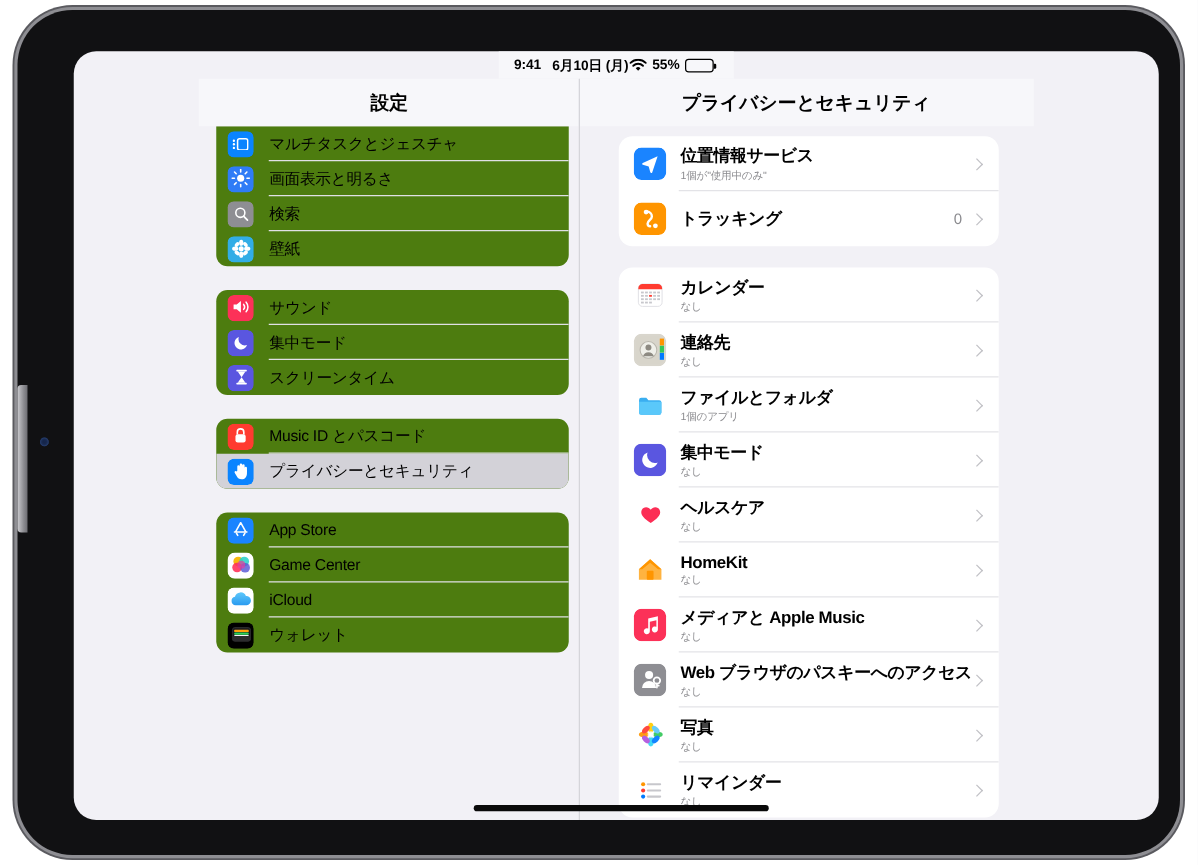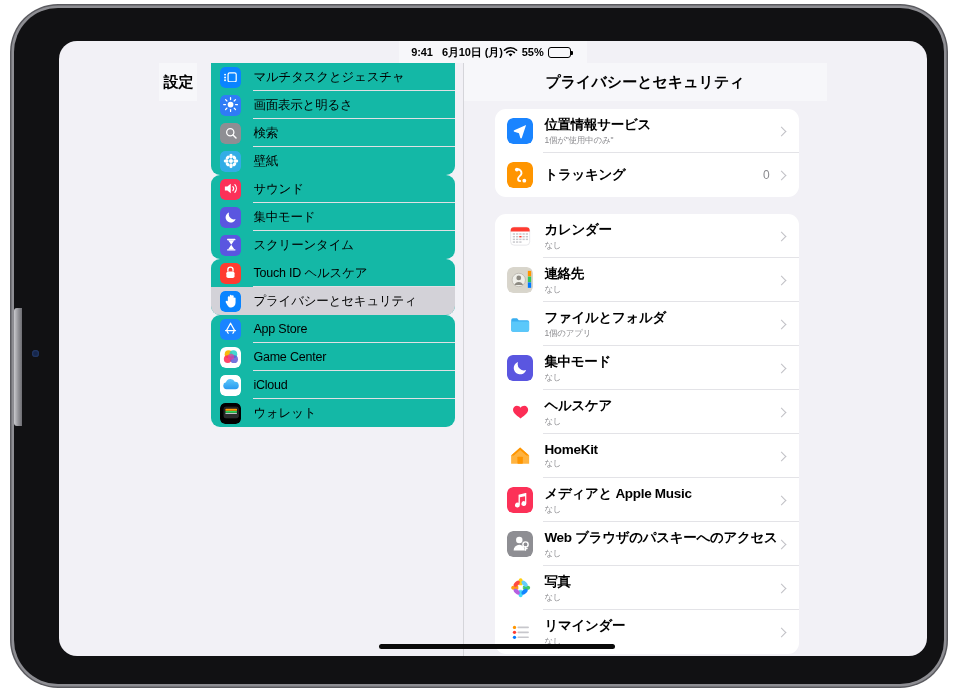--- a/index.html
+++ b/index.html
@@ -87,39 +87,39 @@
   #divider {
     position: absolute; left: 304px; top: 0; bottom: 0;
     width: 1px; background: #d5d5da; z-index: 4;
   }
 
   
   #sidebar {
     width: 304px;
     flex: 0 0 304px;
     background: #f2f1f6;
-    display: flex; flex-direction: row;
+    display: flex; flex-direction: column;
     min-height: 0;
   }
   .nav-title {
     height: 38px;
     flex: 0 0 38px;
     display: flex; align-items: center; justify-content: center;
     font-size: 15px; font-weight: bold; color: #000;
     background: #f7f7fa;
   }
   #sidebar-scroll {
     flex: 1; overflow: hidden;
     padding: 0 8px 8px 14px;
   }
   .card {
-    background: #14b8a6;
+    background: #4d7c0f;
     border-radius: 9px;
     overflow: hidden;
-    margin-bottom: 0;
+    margin-bottom: 19px;
   }
   .card.first { border-radius: 0 0 9px 9px; }
   .s-row {
     display: flex; align-items: center;
     height: 28px;
     padding-left: 9px;
     position: relative;
     cursor: default;
   }
   .s-row.selected { background: #d3d2d8; }
@@ -345,21 +345,21 @@
             <div class="card">
               <div class="s-row">
                 <span class="s-icon">
                   <span style="width:100%;height:100%;border-radius:5px;background:#ff3b30;display:flex;align-items:center;justify-content:center;">
                     <svg width="10.92" height="13.02" viewBox="0 0 12 15">
                       <path d="M3 6.4V4.3a3 3 0 0 1 6 0v2.1" stroke="#fff" stroke-width="1.5" fill="none"></path>
                       <rect x="1.3" y="6.3" width="9.4" height="7.6" rx="2.1" fill="#fff"></rect>
                     </svg>
                   </span>
                 </span>
-                <span class="s-label">Touch ID ヘルスケア</span>
+                <span class="s-label">Music ID とパスコード</span>
                 <span class="sep"></span>
               </div>
               <div class="s-row selected">
                 <span class="s-icon">
                   <span style="width:100%;height:100%;border-radius:5px;background:#0a84ff;display:flex;align-items:center;justify-content:center;">
                     <svg width="12.6" height="14.280000000000001" viewBox="0 0 14 16">
                       <path d="M3.1 7.4V3.6a1.1 1.1 0 0 1 2.2 0v3.2V2a1.1 1.1 0 0 1 2.2 0v4.6V2.6a1.1 1.1 0 0 1 2.2 0v4.3V4.9a1.05 1.05 0 0 1 2.1 0v4.7c0 3.4-2 5.5-4.7 5.5-2.3 0-3.6-1-4.6-2.9L0.9 9.4a1.1 1.1 0 0 1 1.7-1.4z" fill="#fff"></path>
                     </svg>
                   </span>
                 </span>

